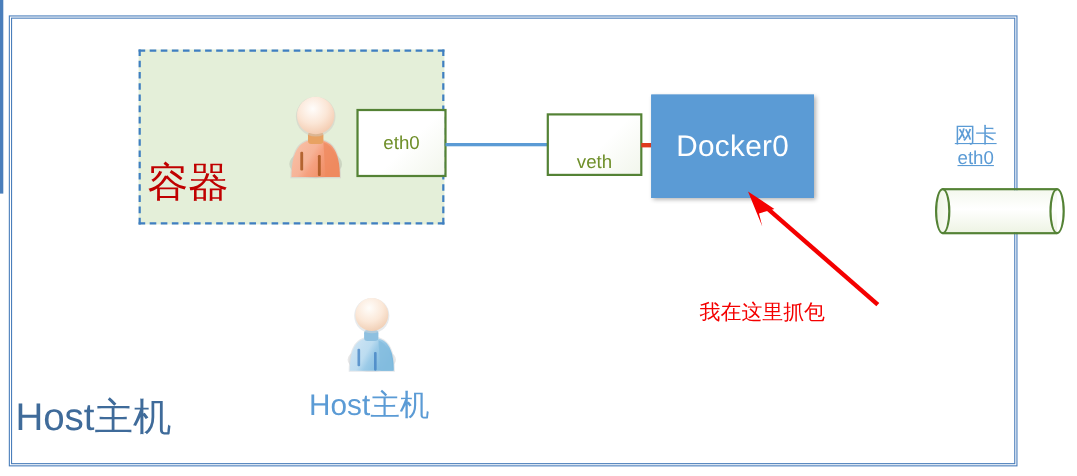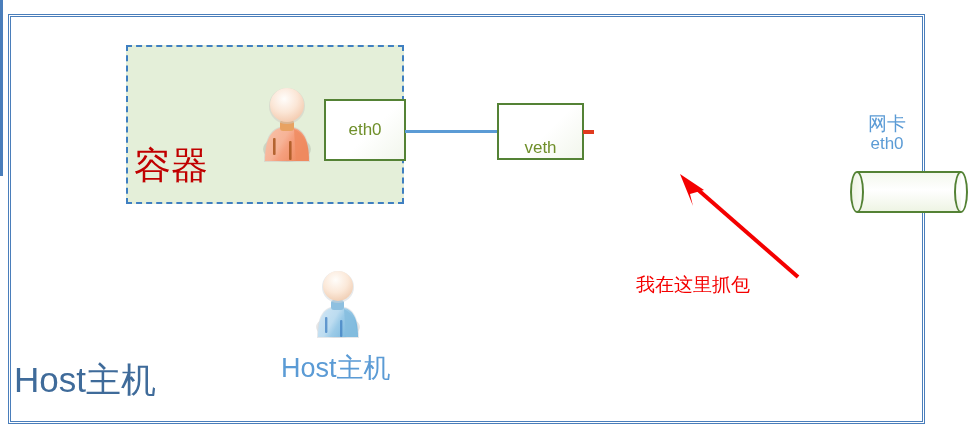--- a/index.html
+++ b/index.html
@@ -131,20 +131,21 @@
     box-sizing: border-box;
   }
   #nic-label-wrap {
     position: absolute;
     left: 857px;
     top: 113px;
     width: 60px;
     text-align: center;
     color: #5b9bd5;
     line-height: 1.12;
+    text-decoration: underline;
   }
   #nic-label-title { font-size: 19px; display: block; }
   #nic-label-sub   { font-size: 17px; display: block; }
 
   
   #annotation-text {
     position: absolute;
     left: 636px;
     top: 275px;
     font-size: 19px;
@@ -227,20 +228,23 @@
   </div>
 
   <div id="link-eth0-veth" class="link-line"></div>
 
   <div id="veth-box" class="nic-box">
     <span>veth</span>
   </div>
 
   <div id="link-veth-docker" class="link-line"></div>
 
+  <div id="docker0-box">
+    <span>Docker0</span>
+  </div>
 
   <div id="link-docker-nic"></div>
 
   <div id="nic-label-wrap">
     <span id="nic-label-title">网卡</span>
     <span id="nic-label-sub">eth0</span>
   </div>
 
   <div id="nic-cylinder">
     <div id="nic-cyl-body"></div>

